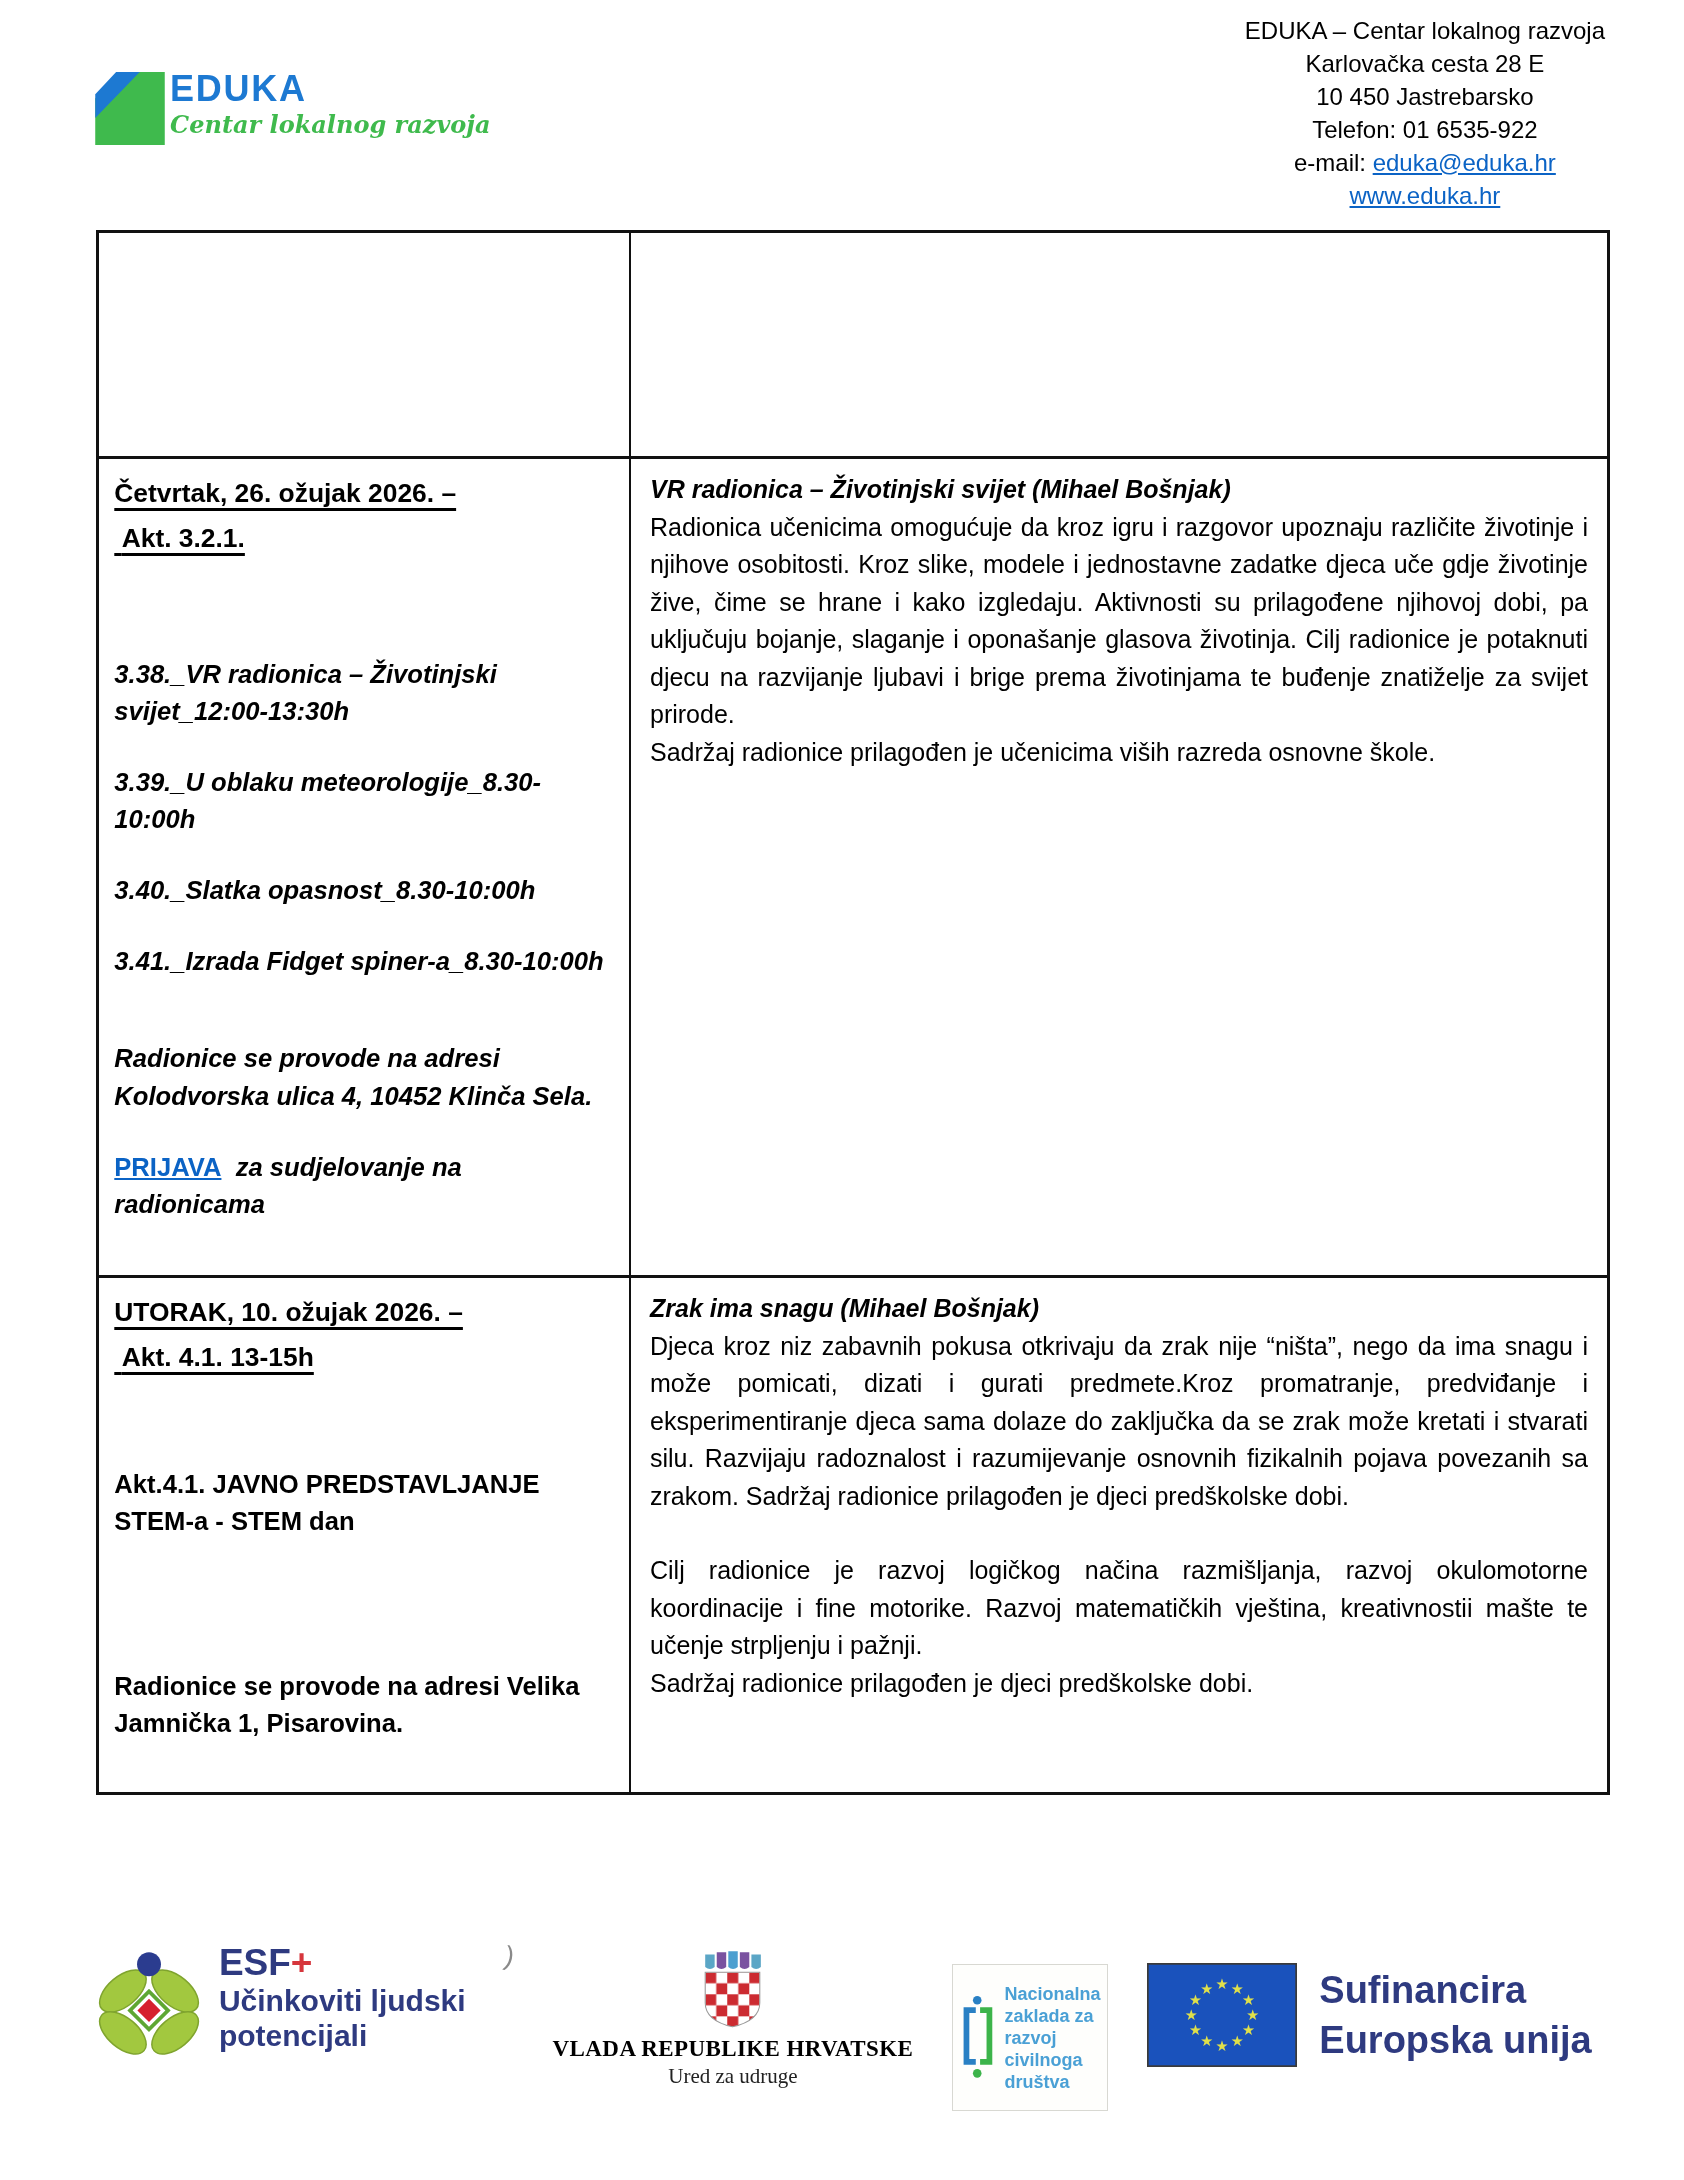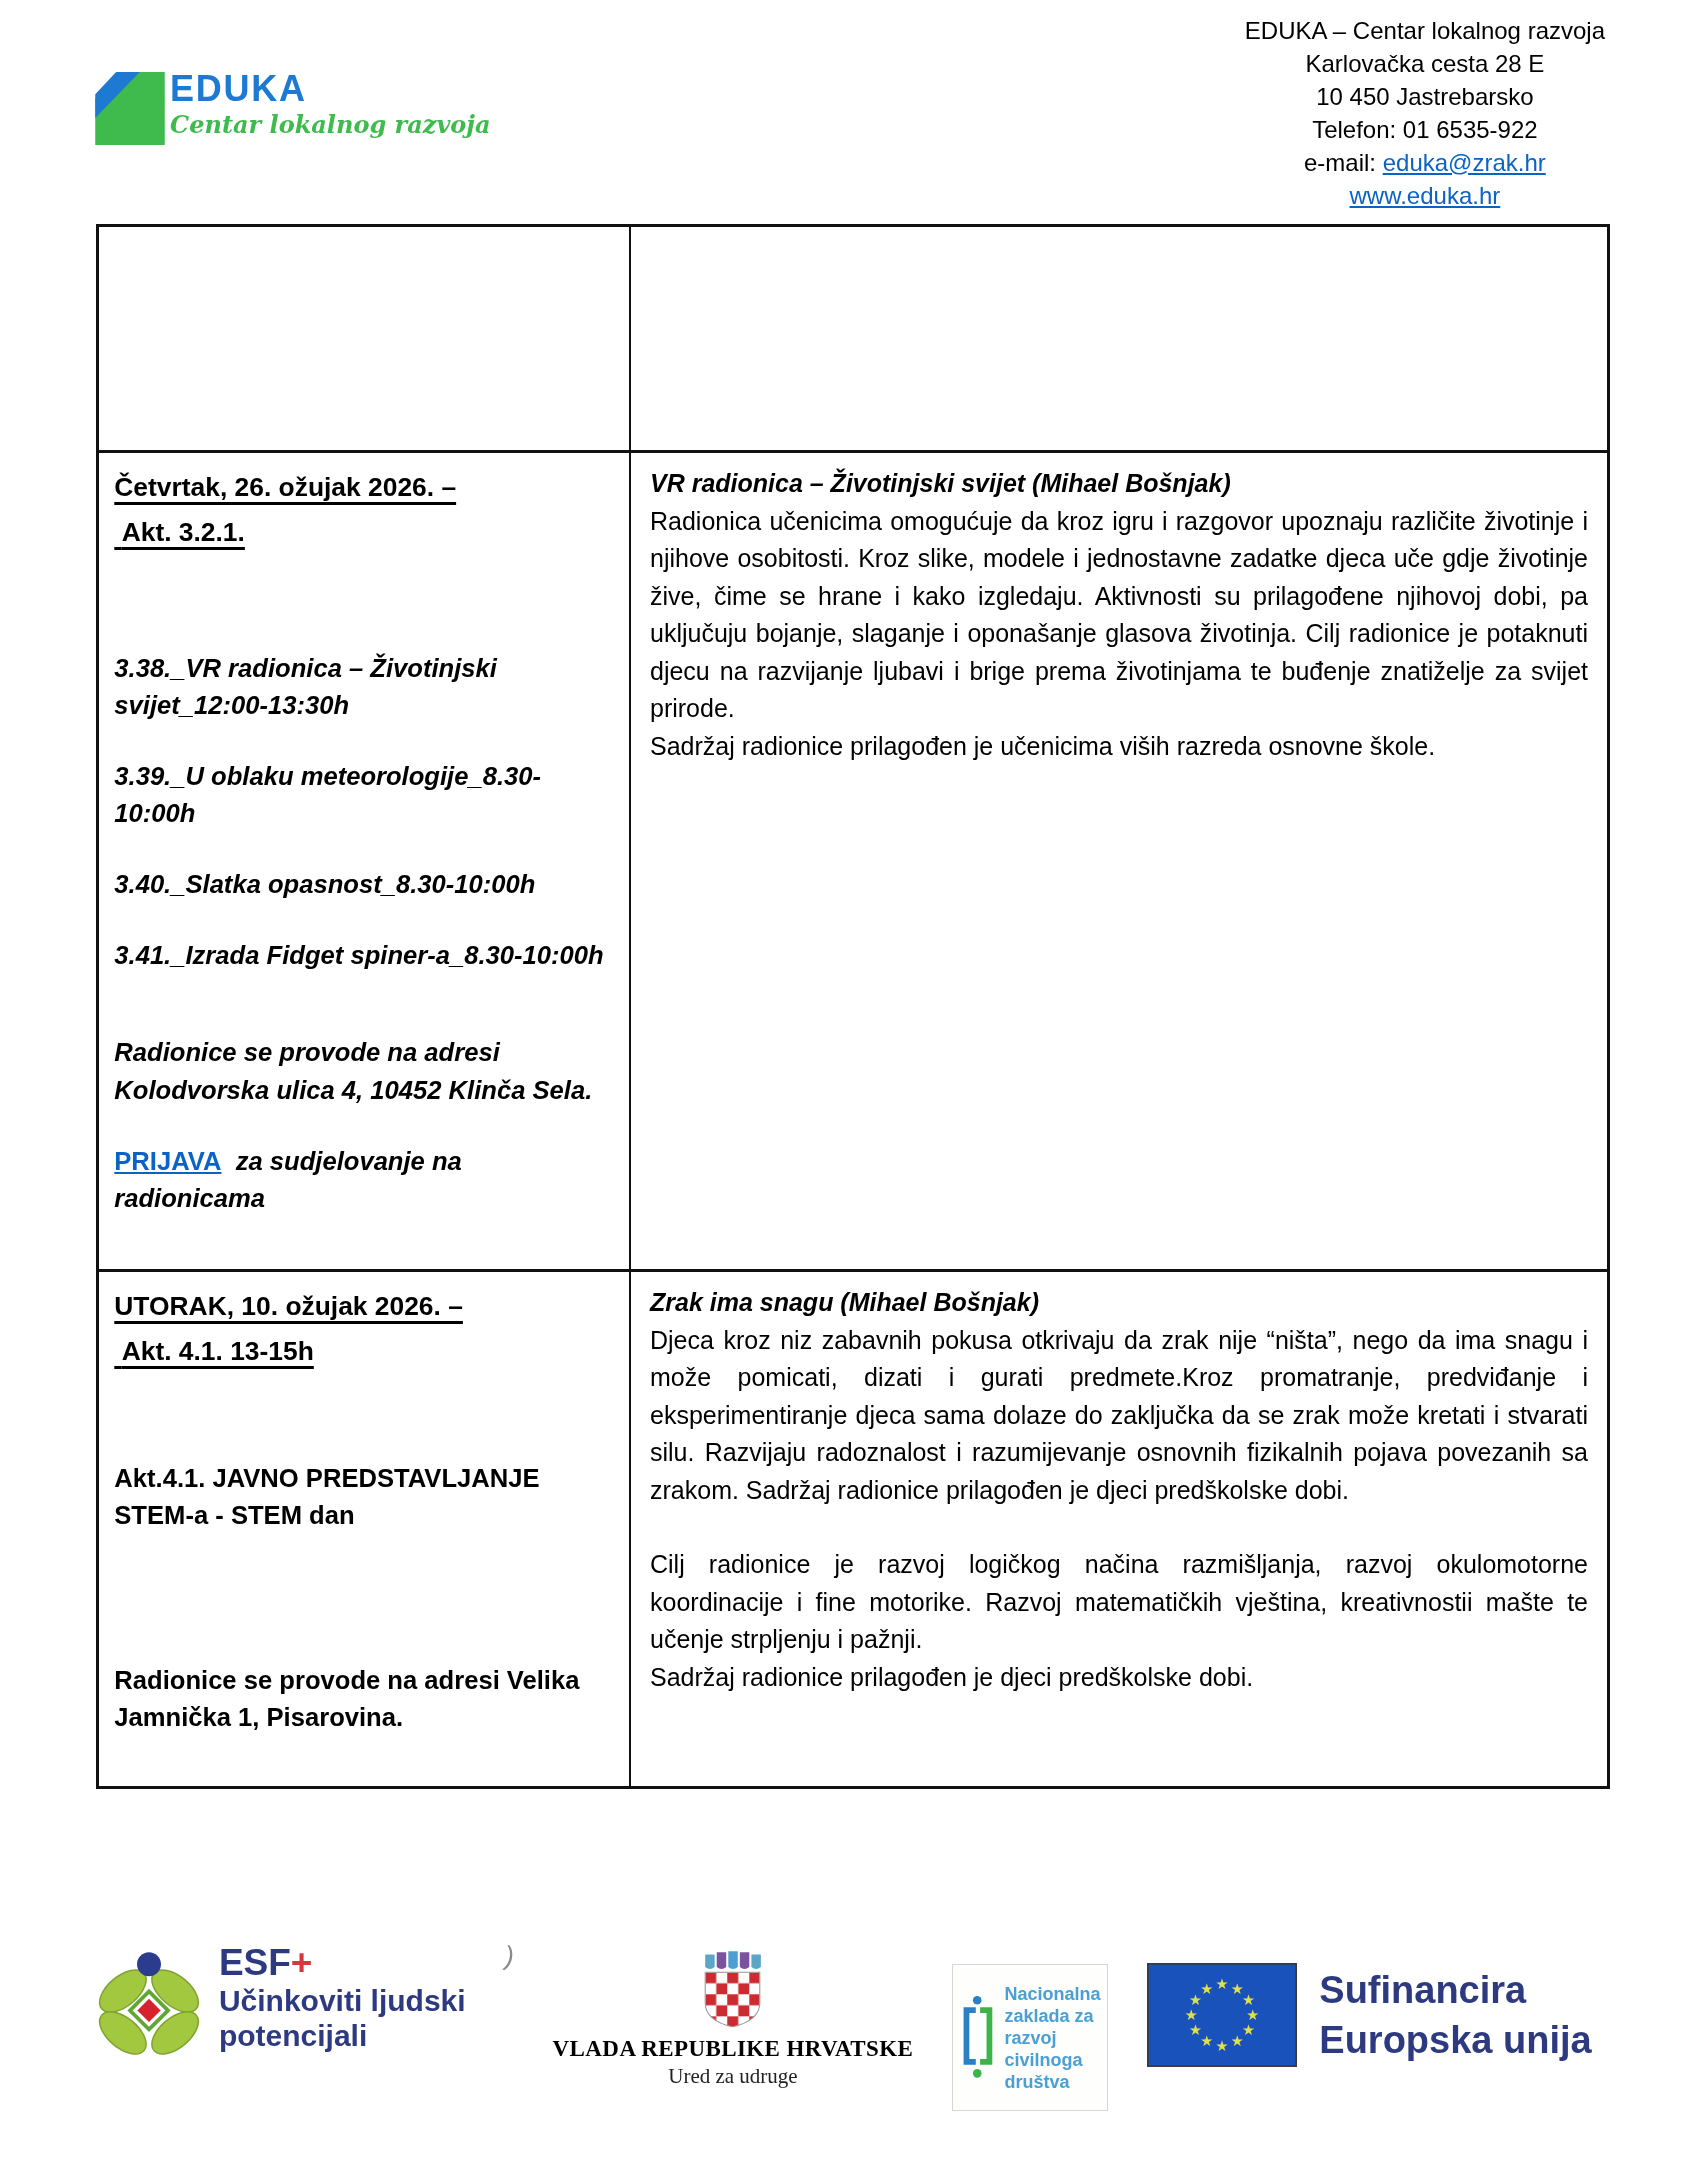--- a/index.html
+++ b/index.html
@@ -11,21 +11,21 @@
   .brand-mark{display:block;}
   .brand-text{margin-left:5.1px;}
   .brand-name{font-size:36px;font-weight:bold;color:#1D79D2;line-height:0.95;letter-spacing:1.7px;}
   .brand-tagline{font-family:"DejaVu Serif",serif;font-style:italic;font-weight:bold;
                  color:#3FBA4D;font-size:24px;margin-top:3.4px;white-space:nowrap;}
   .contact{position:absolute;top:13.6px;right:80px;text-align:center;font-size:24px;line-height:33px;}
   .contact div{white-space:pre-wrap;}
   .link{color:#0B63C5;text-decoration:underline;cursor:pointer;}
 
   
-  .schedule-table{position:absolute;left:96px;top:224px;display:grid;
+  .schedule-table{position:absolute;left:96px;top:230px;display:grid;
                   grid-template-columns:532px 976px;
                   grid-template-rows:226px 819px 514px;
                   border:3.4px solid #111;background:#fff;}
   .cell{overflow:hidden;box-sizing:border-box;}
   .cl{border-right:2.6px solid #111;padding:12px 15.3px 8.5px 15.3px;}
   .cr{padding:12px 19px 19px 19px;}
   .rb{border-bottom:3.4px solid #111;}
 
   .h-line{font-size:26.4px;font-weight:bold;line-height:1.72;white-space:pre-wrap;
           text-decoration:underline;text-decoration-thickness:2.6px;text-underline-offset:6px;}
@@ -78,21 +78,21 @@
       <div class="brand-name">EDUKA</div>
       <div class="brand-tagline">Centar lokalnog razvoja</div>
     </div>
   </div>
 
   <div class="contact">
     <div>EDUKA – Centar lokalnog razvoja</div>
     <div>Karlovačka cesta 28 E</div>
     <div>10 450 Jastrebarsko</div>
     <div>Telefon: 01 6535-922</div>
-    <div><span>e-mail: </span><a class="link">eduka@zrak.hr</a></div>
+    <div><span>e-mail: </span><a class="link">eduka@eduka.hr</a></div>
     <div><a class="link">www.eduka.hr</a></div>
   </div>
 
   <div class="schedule-table">
 
     <div class="cell cl rb"></div>
     <div class="cell cr rb"></div>
 
     <div class="cell cl rb">
       <div class="h-line">Četvrtak, 26. ožujak 2026. –</div>

